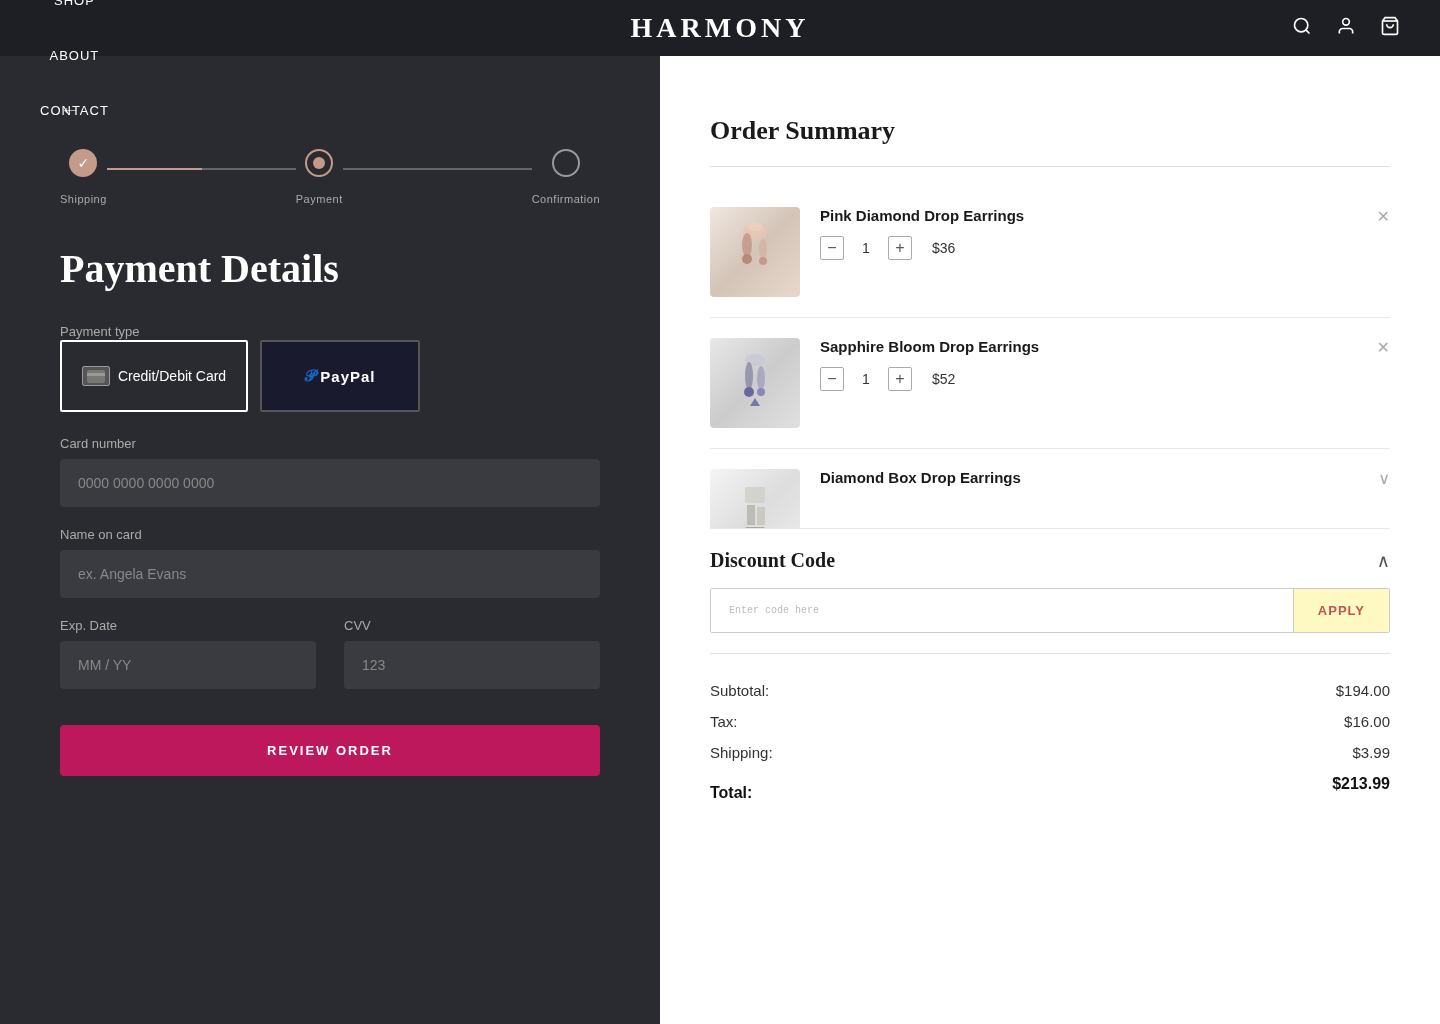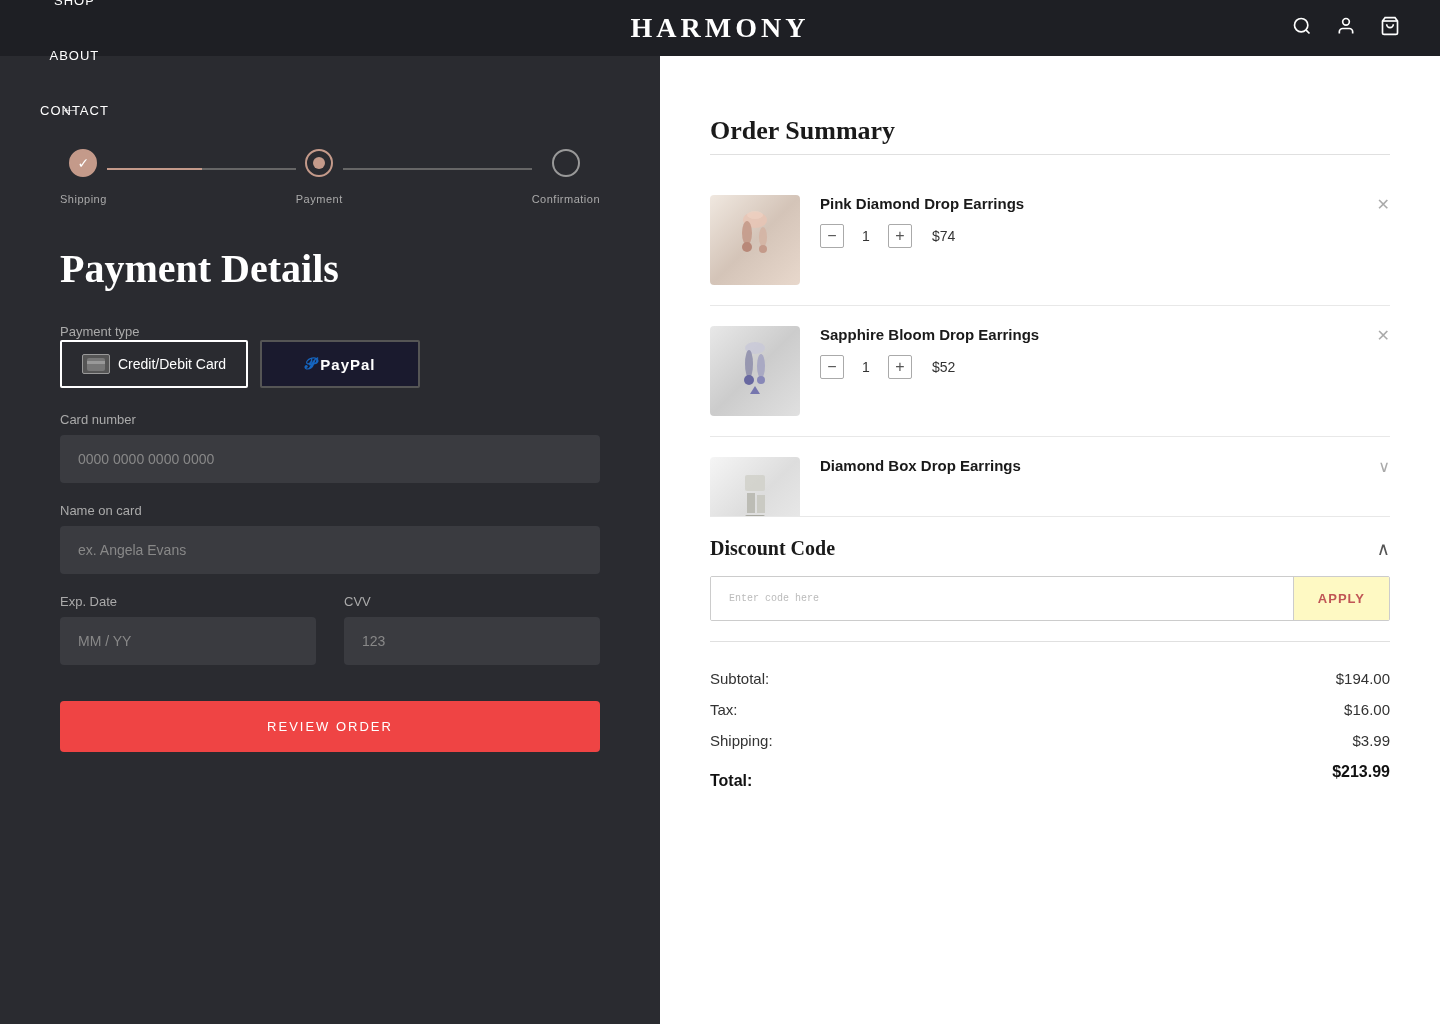--- a/index.html
+++ b/index.html
@@ -153,21 +153,21 @@
     .payment-type-row {
       display: flex;
       gap: 12px;
       margin-bottom: 24px;
     }
 
     .payment-btn {
       border: 2px solid #fff;
       background: transparent;
       color: #fff;
-      padding: 12px 20px;
+      padding: 24px 20px;
       cursor: pointer;
       font-size: 14px;
       display: flex;
       align-items: center;
       gap: 8px;
       border-radius: 2px;
     }
     .payment-btn.active {
       border-color: #fff;
       background: transparent;
@@ -210,46 +210,46 @@
     .form-row {
       display: flex;
       gap: 28px;
     }
     .form-row .form-group {
       flex: 1;
     }
 
     .review-btn {
       width: 100%;
-      background: #ef4444;
+      background: #be185d;
       border: none;
       color: #fff;
       padding: 18px;
       font-size: 13px;
       letter-spacing: 2px;
       cursor: pointer;
       border-radius: 4px;
       margin-top: 16px;
       font-family: Arial, sans-serif;
-      font-weight: 400;
+      font-weight: 700;
     }
 
     
     .right-panel {
       flex: 1;
       background: #fff;
       padding: 60px 50px 40px 50px;
       overflow-y: auto;
     }
 
     .order-summary-title {
       font-size: 26px;
       font-weight: 700;
       color: #1a1a1a;
-      margin-bottom: 8px;
+      margin-bottom: 20px;
       font-family: 'Georgia', serif;
     }
 
     .order-divider {
       border: none;
       border-top: 1px solid #e0e0e0;
       margin-bottom: 20px;
     }
 
     
@@ -571,21 +571,21 @@
           <circle cx="38" cy="44" r="4" fill="#c49a8a"></circle>
           <ellipse cx="30" cy="10" rx="8" ry="4" fill="#f0d4c4" opacity="0.6"></ellipse>
         </svg>
       </div>
       <div class="item-details">
         <div class="item-name">Pink Diamond Drop Earrings</div>
         <div class="item-qty-row">
           <button class="qty-btn">−</button>
           <span class="qty-value">1</span>
           <button class="qty-btn">+</button>
-          <span class="item-price">$74</span>
+          <span class="item-price">$36</span>
         </div>
       </div>
       <button class="item-remove">✕</button>
     </div>
 
     <div class="order-item">
       <div class="item-thumbnail thumb-2">
         <svg class="thumb-earring" viewBox="0 0 60 70">
           <ellipse cx="30" cy="12" rx="10" ry="6" fill="#c8c8d8" opacity="0.8"></ellipse>
           <ellipse cx="24" cy="28" rx="4" ry="14" fill="#8888a8" opacity="0.8"></ellipse>

